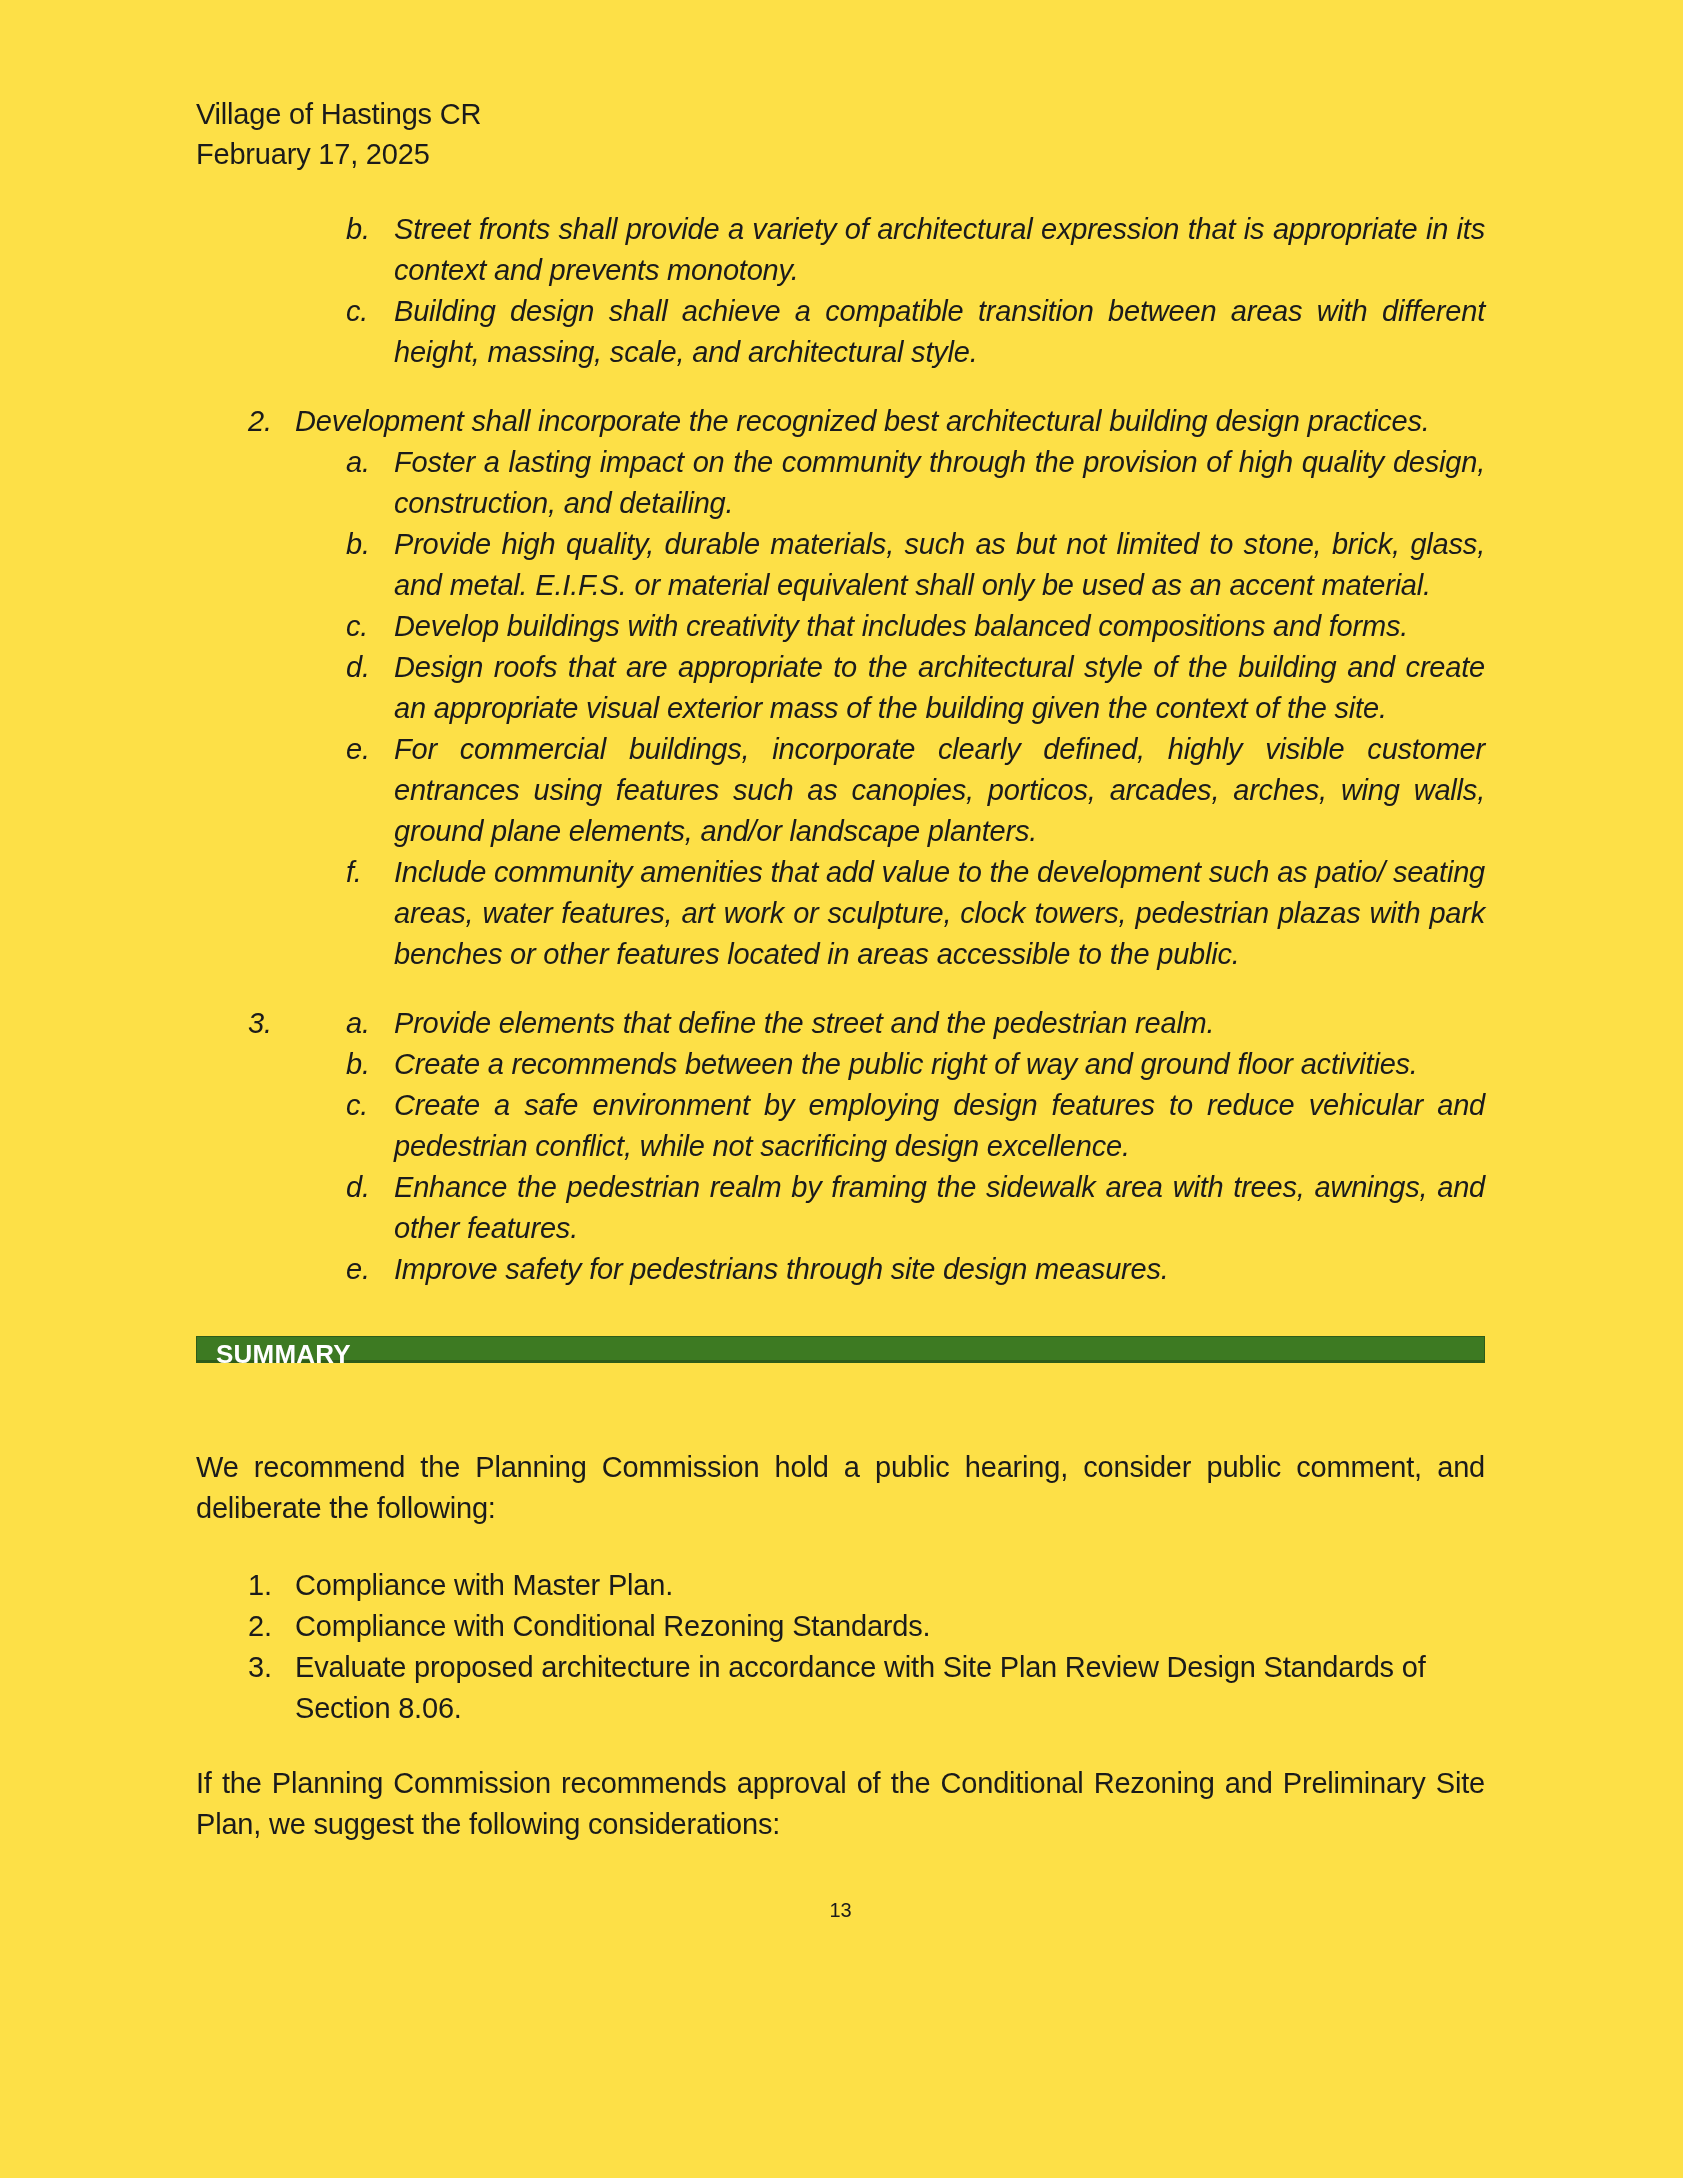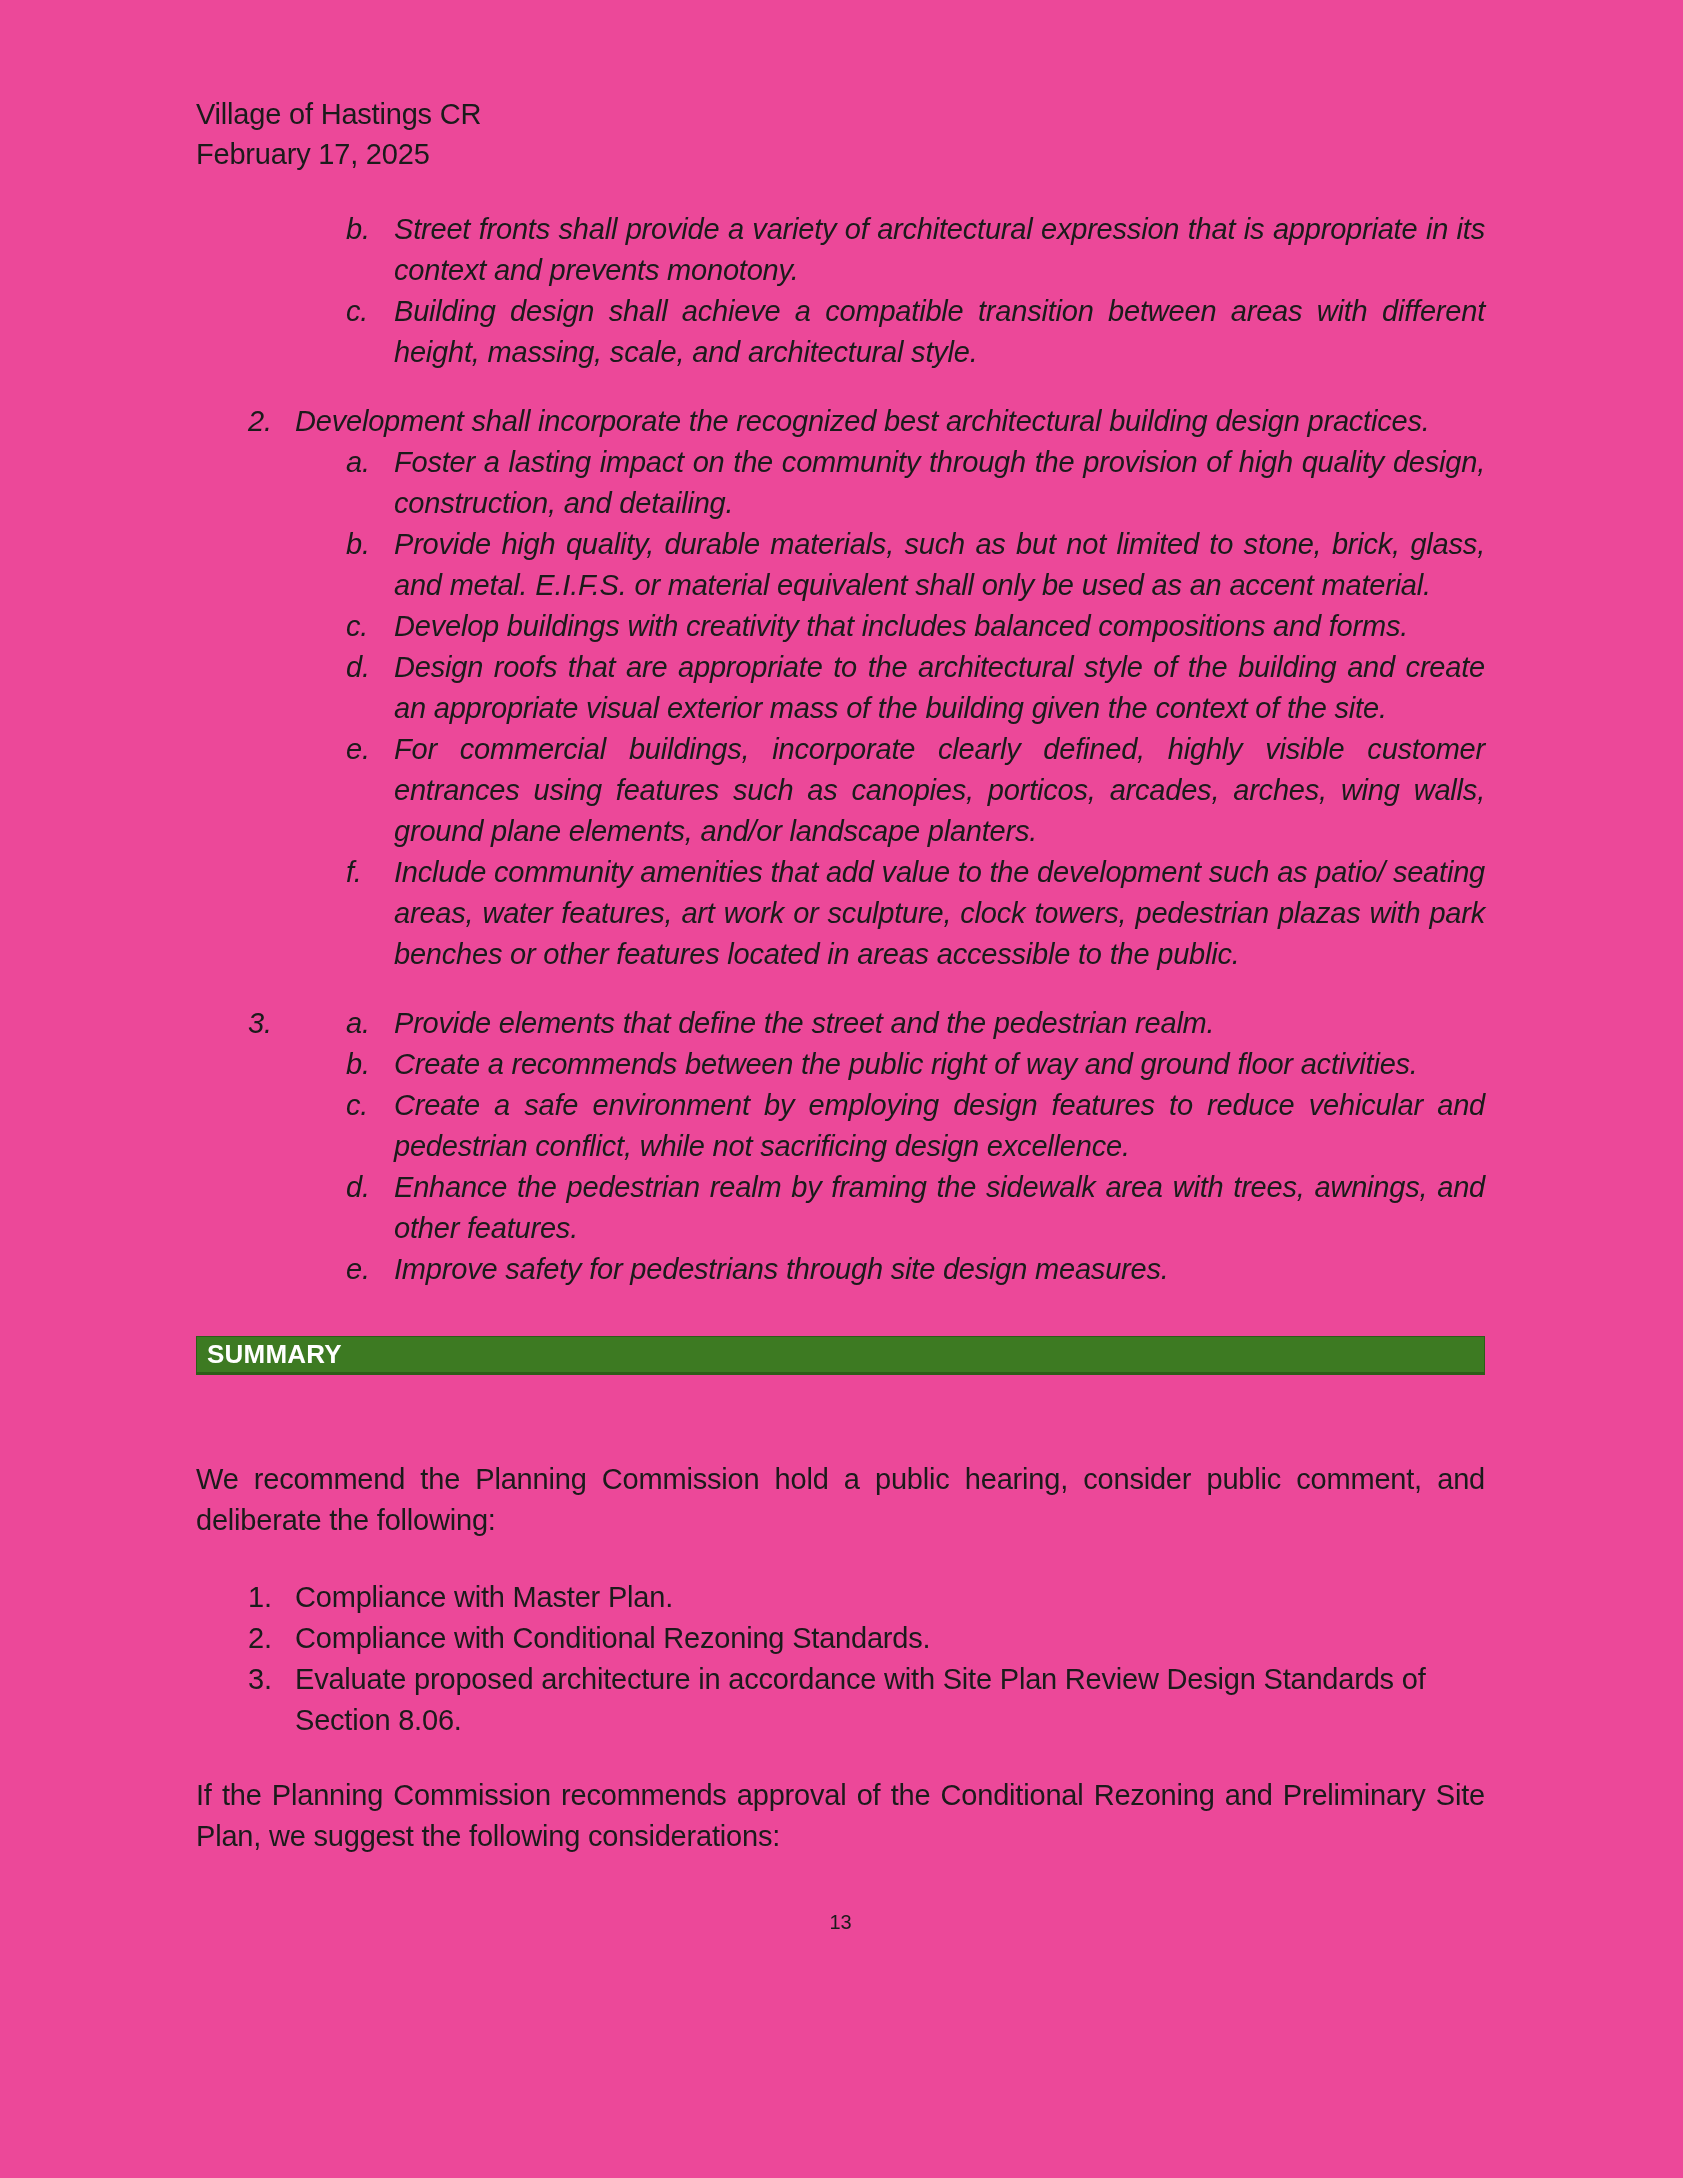--- a/index.html
+++ b/index.html
@@ -1,48 +1,48 @@
 <!DOCTYPE html>
 <html><head>
 <meta charset="utf-8">
 <style>
   html,body { margin:0; padding:0; background:#ffffff; }
   .page {
     position:relative;
     width:1683px; height:2178px;
     box-sizing:border-box;
     padding:94px 198px 0 196px;
-    background:#ec4899;
+    background:#fde047;
     font-family:"Liberation Sans", "DejaVu Sans", sans-serif;
     color:#1b1b1b;
     font-size:29px;
     line-height:41px;
     letter-spacing:-0.2px;
   }
   .hdr div { line-height:40px; }
   .std { font-style:italic; }
   .li { position:relative; text-align:justify; }
   .li .mk { position:absolute; text-align:left; }
   .lvl1 { padding-left:99px; }
   .lvl1 > .mk { left:52px; }
   .lvl2 { padding-left:198px; }
   .lvl2 > .mk { left:150px; }
   .gap-group { margin-top:28px; }
   .banner {
     margin-top:46px;
-    height:39px;
+    height:27px;
     box-sizing:border-box;
     background:#3d7a22;
     border:1px solid #2e5c19;
     border-bottom-width:3px;
     color:#ffffff;
     font-weight:bold;
     font-size:26px;
     line-height:34px;
-    padding-left:10px;
+    padding-left:19px;
     letter-spacing:0.2px;
     font-style:normal;
   }
   .para { margin-top:84px; text-align:justify; }
   .para2 { margin-top:34px; text-align:justify; }
   .sumlist { margin-top:36px; }
   .sumlist .li { text-align:left; font-style:normal; }
   .pageno { margin-top:45px; text-align:center; font-size:20px; }
 </style>
 </head>

